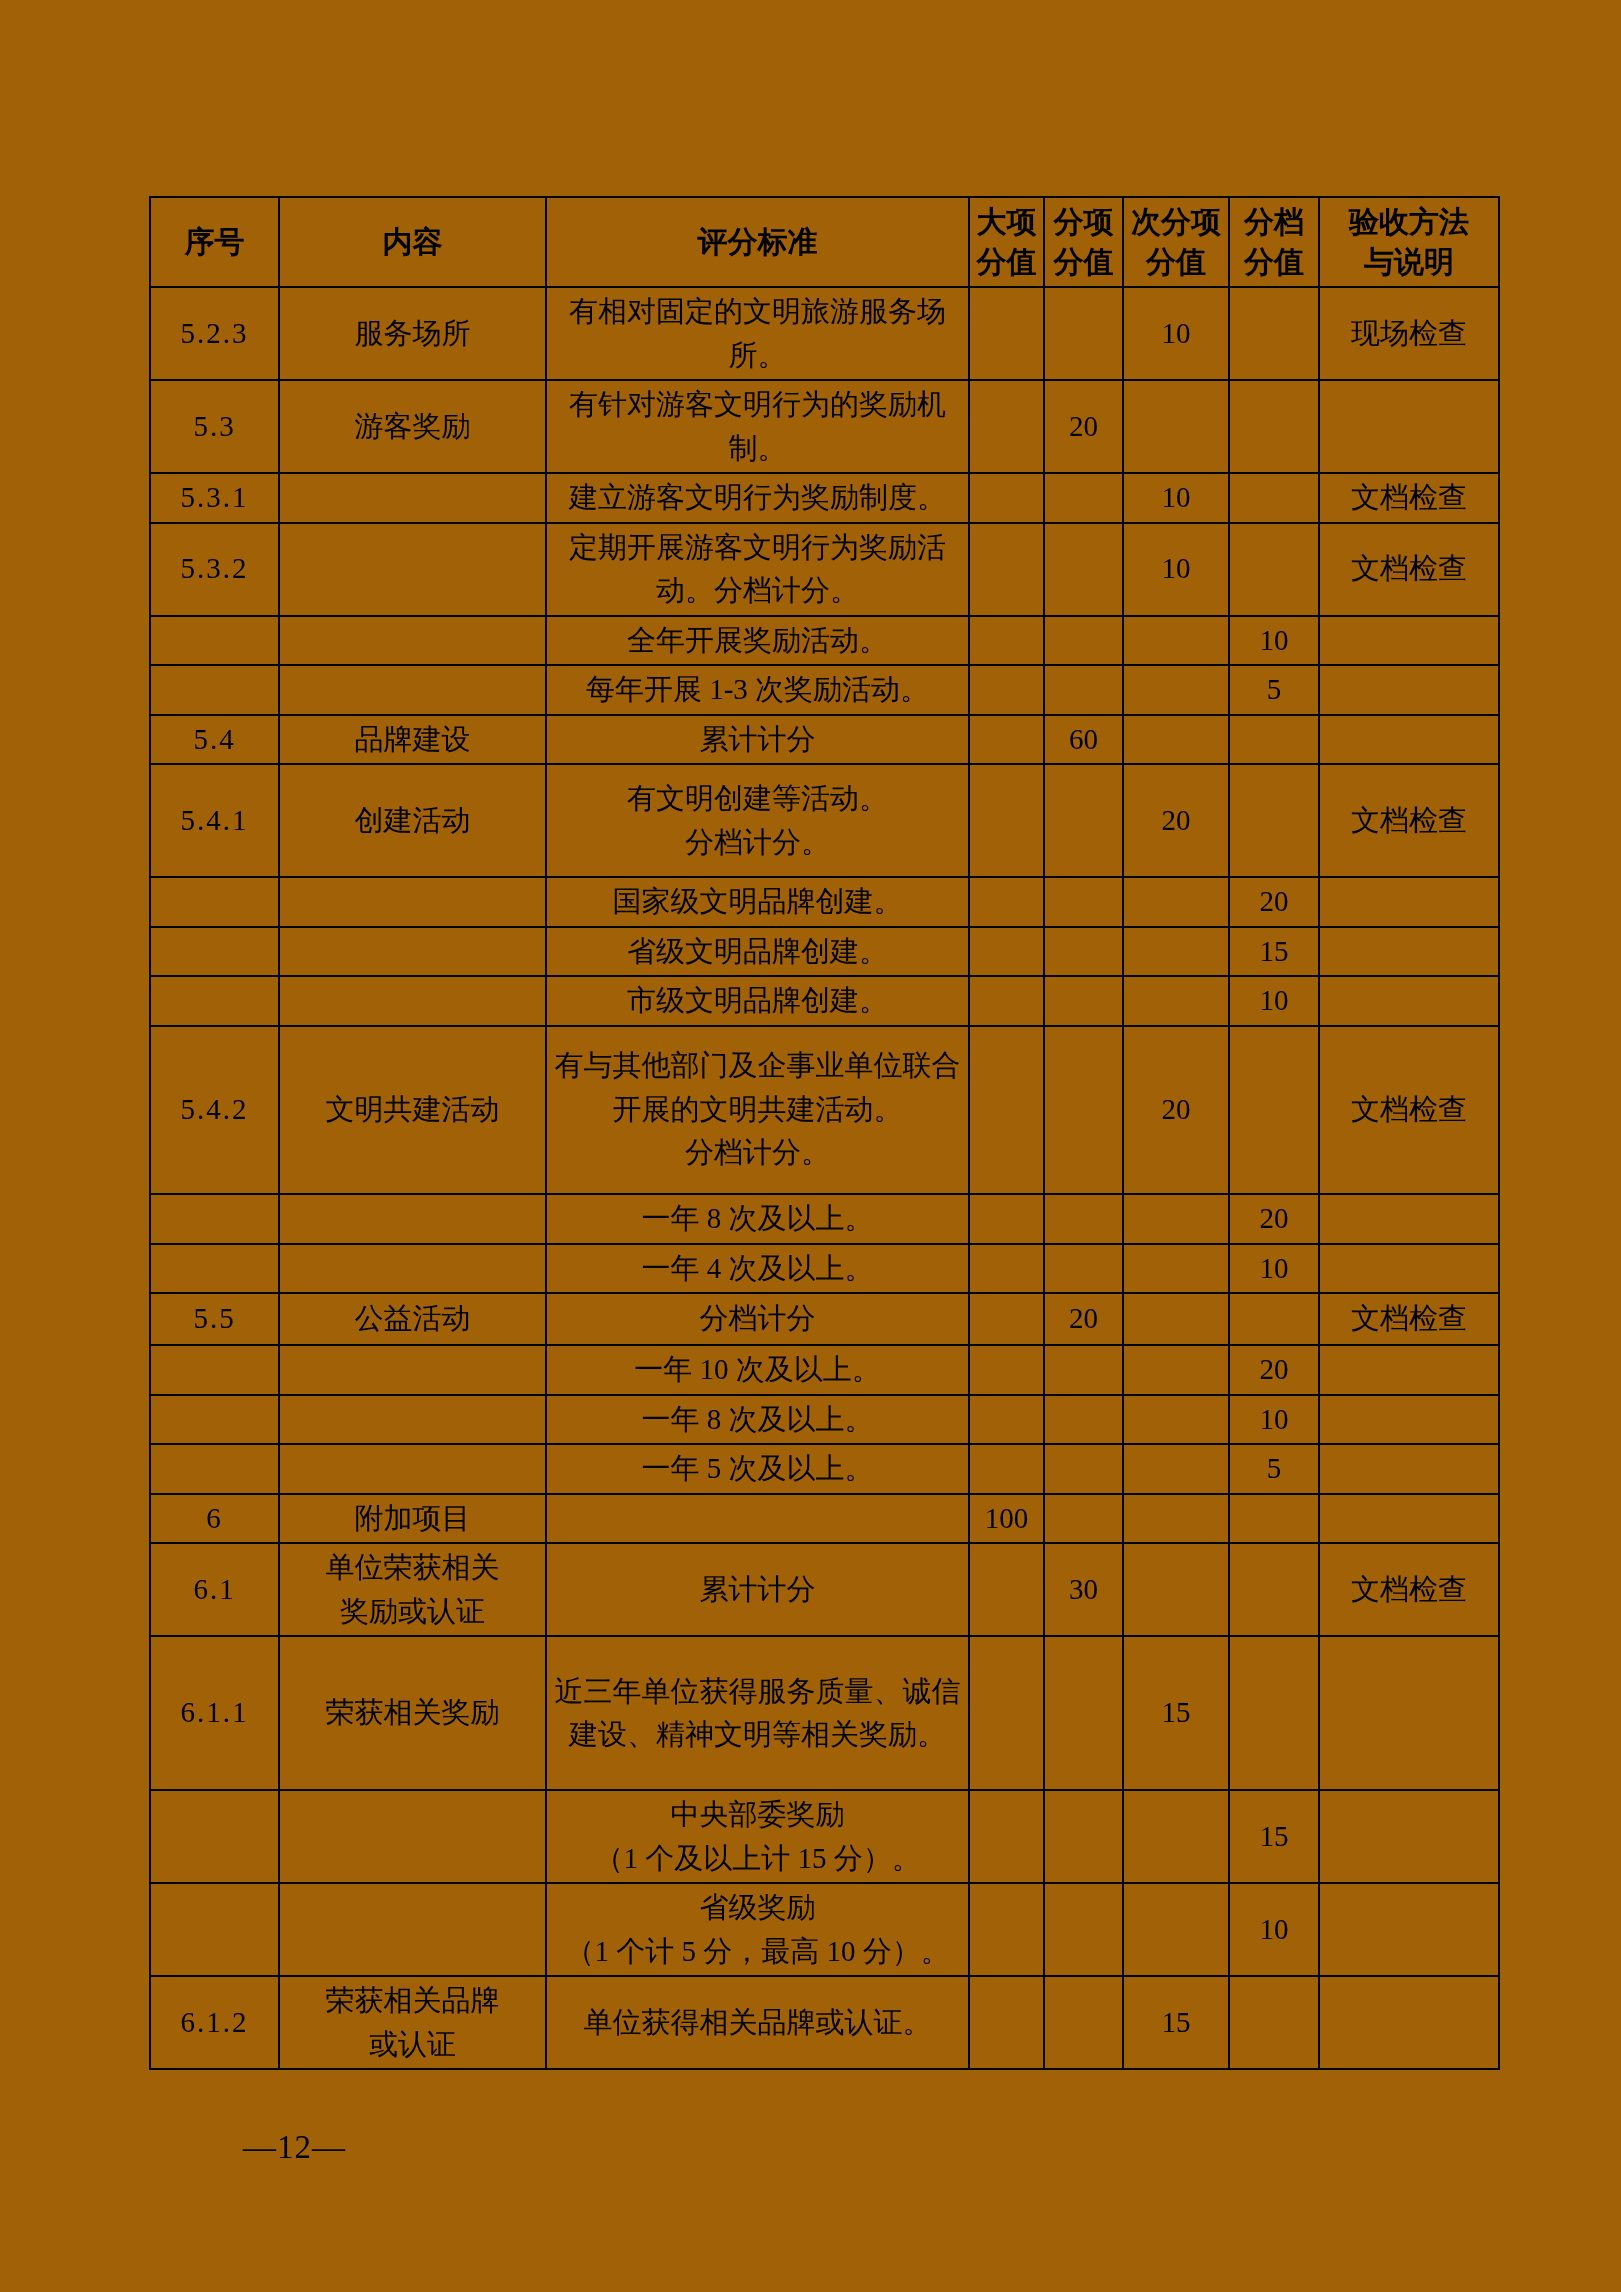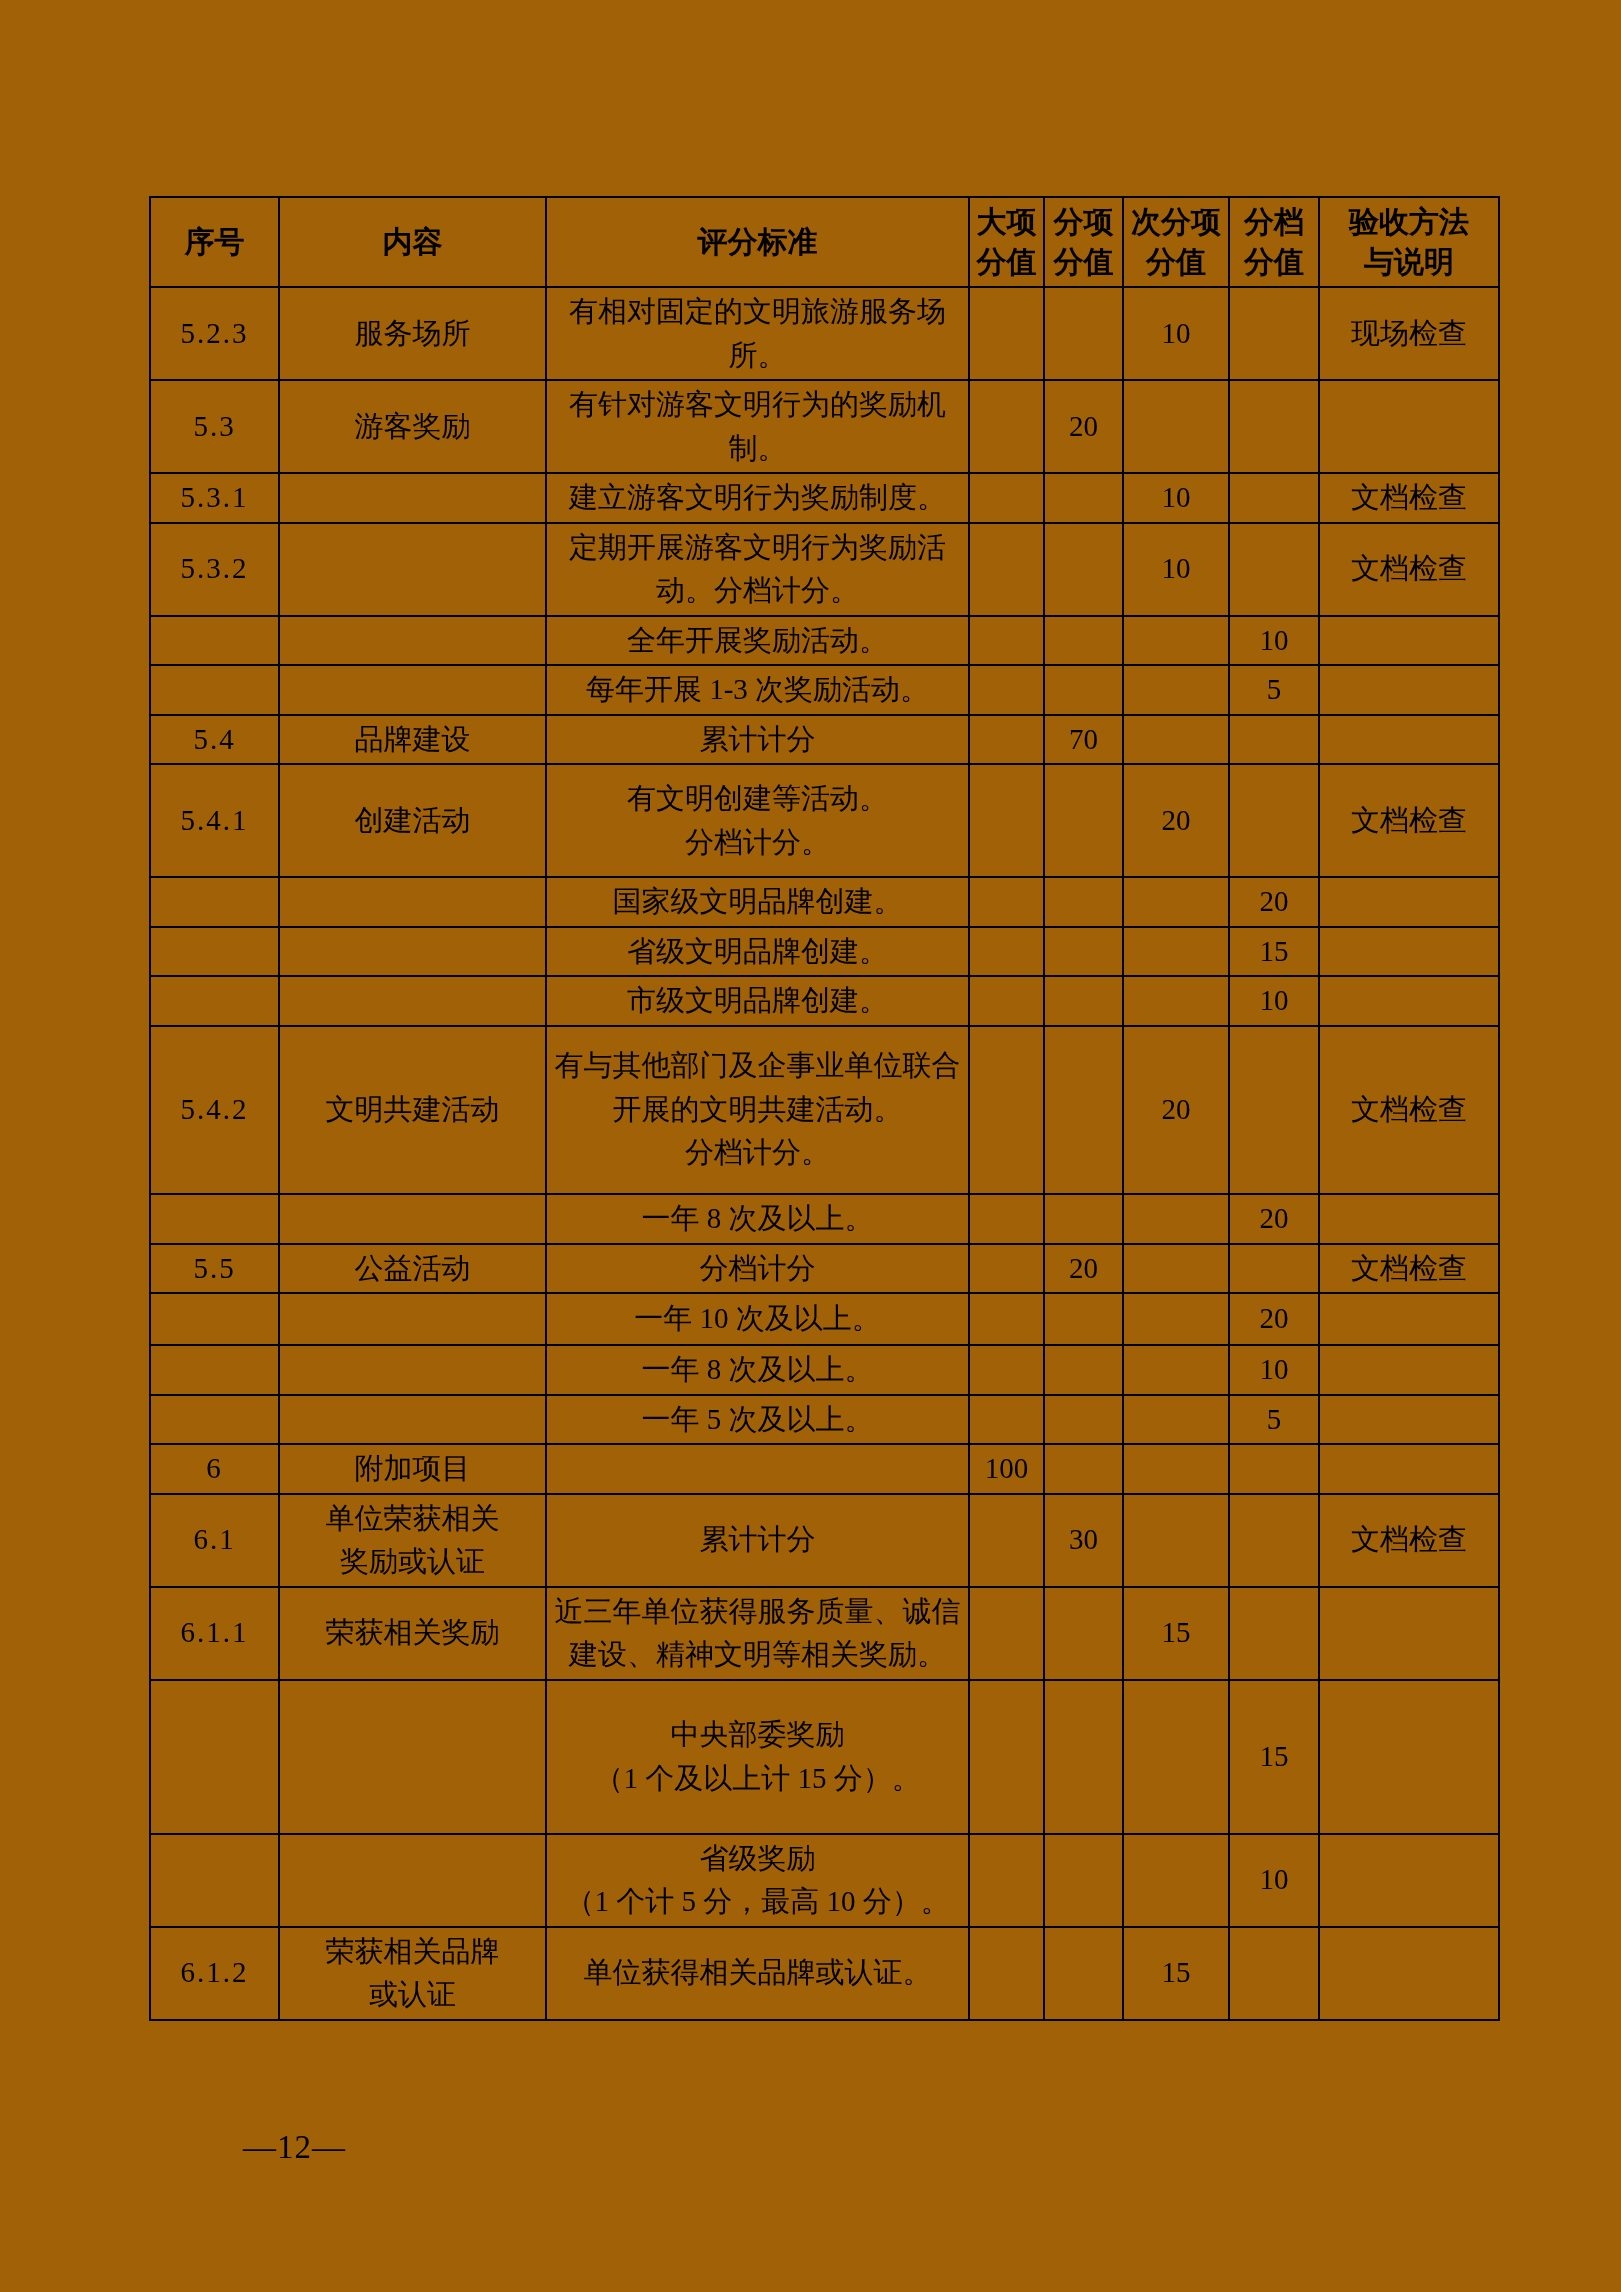--- a/index.html
+++ b/index.html
@@ -184,21 +184,21 @@
           <td class="c-score"></td>
           <td class="c-score"></td>
           <td class="c-score">5</td>
           <td class="c-method"></td>
         </tr>
         <tr>
           <td class="c-num">5.4</td>
           <td class="c-content">品牌建设</td>
           <td class="c-criteria center">累计计分</td>
           <td class="c-score"></td>
-          <td class="c-score">70</td>
+          <td class="c-score">60</td>
           <td class="c-score"></td>
           <td class="c-score"></td>
           <td class="c-method"></td>
         </tr>
         <tr>
           <td class="c-num">5.4.1</td>
           <td class="c-content">创建活动</td>
           <td class="c-criteria">有文明创建等活动。
 分档计分。</td>
           <td class="c-score"></td>
@@ -252,20 +252,30 @@
           <td class="c-num"></td>
           <td class="c-content"></td>
           <td class="c-criteria">一年 8 次及以上。</td>
           <td class="c-score"></td>
           <td class="c-score"></td>
           <td class="c-score"></td>
           <td class="c-score">20</td>
           <td class="c-method"></td>
         </tr>
         <tr>
+          <td class="c-num"></td>
+          <td class="c-content"></td>
+          <td class="c-criteria">一年 4 次及以上。</td>
+          <td class="c-score"></td>
+          <td class="c-score"></td>
+          <td class="c-score"></td>
+          <td class="c-score">10</td>
+          <td class="c-method"></td>
+        </tr>
+        <tr>
           <td class="c-num">5.5</td>
           <td class="c-content">公益活动</td>
           <td class="c-criteria center">分档计分</td>
           <td class="c-score"></td>
           <td class="c-score">20</td>
           <td class="c-score"></td>
           <td class="c-score"></td>
           <td class="c-method">文档检查</td>
         </tr>
         <tr>

